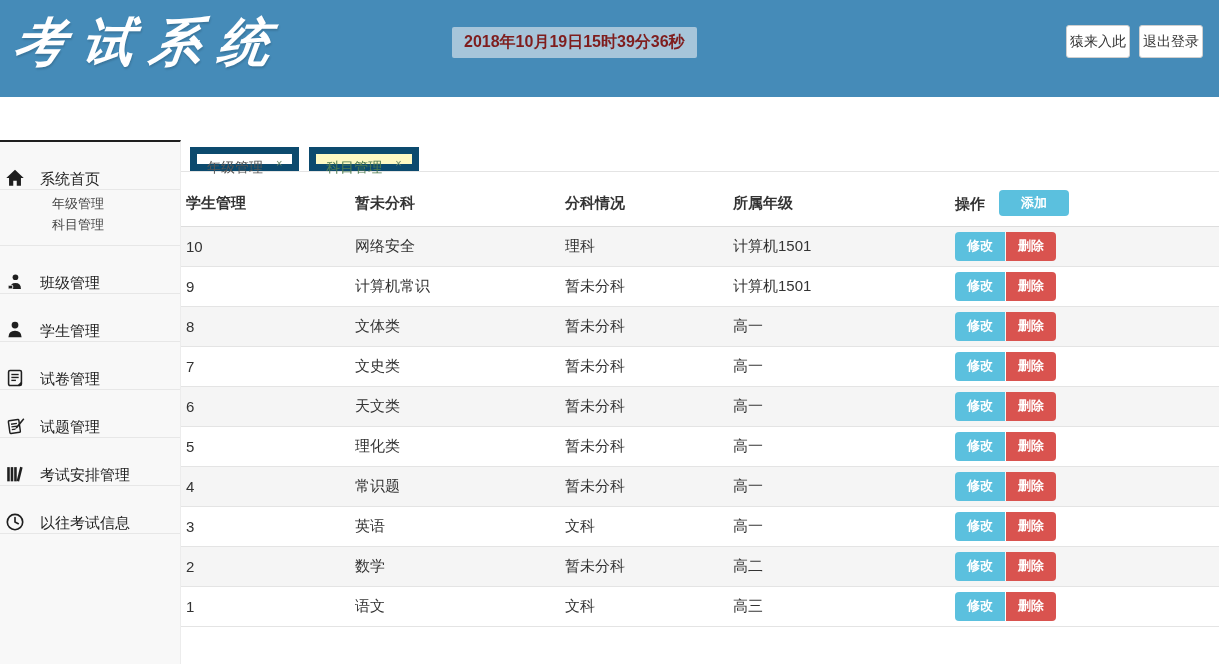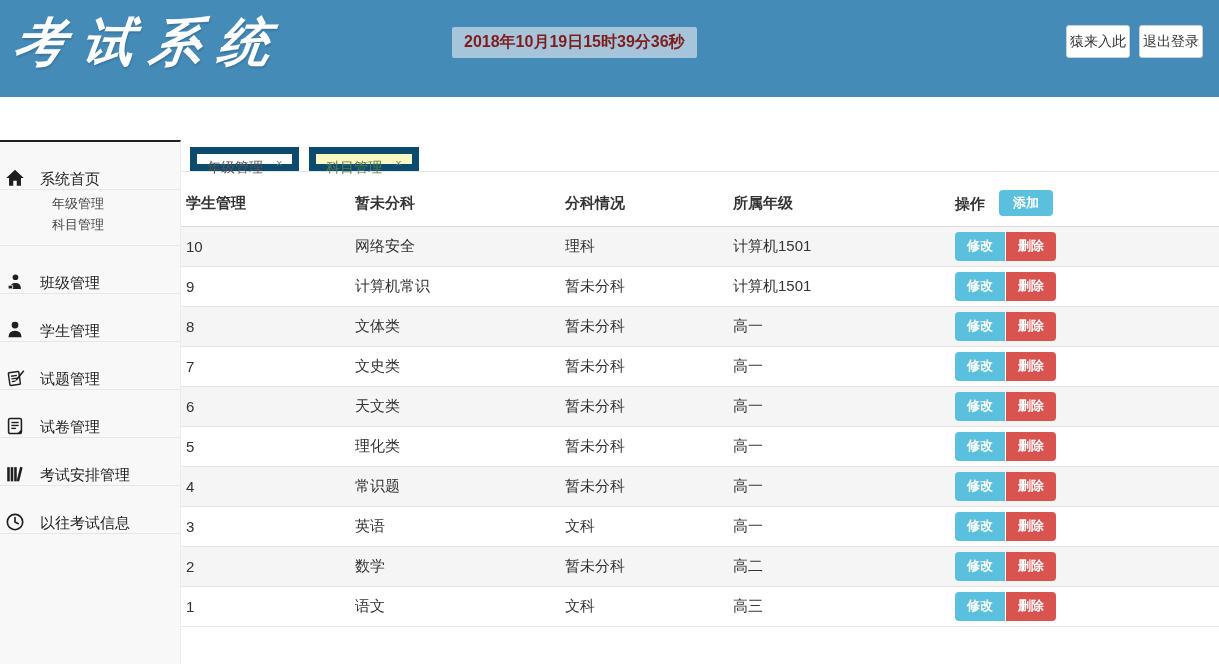--- a/index.html
+++ b/index.html
@@ -46,21 +46,21 @@
   table { width:100%; border-collapse:collapse; font-size:15px; color:#333;
           table-layout:fixed; margin-top:5px; }
   th { text-align:left; font-weight:bold; padding:13px 0 10px; border-bottom:1px solid #ddd; }
   th:first-child, td:first-child { padding-left:5px; }
   tbody tr { border-bottom:1px solid #e4e4e4; }
   tbody tr:nth-child(odd) { background:#f5f5f5; }
   td { height:40px; padding:0; vertical-align:middle; }
 
   .add-btn { background:#5bc0de; border:none; border-radius:4px; color:#fff;
              font-family:inherit; font-size:13px; font-weight:bold;
-             padding:4px 14px; margin-left:14px; cursor:pointer; vertical-align:2px; }
+             padding:4px 22px; margin-left:14px; cursor:pointer; vertical-align:2px; }
   .btn-group { display:inline-flex; }
   .rbtn { border:none; color:#fff; font-family:inherit; font-size:13px; font-weight:bold;
           padding:7px 12px; cursor:pointer; line-height:1.1; }
   .btn-edit { background:#5bc0de; border-radius:4px 0 0 4px; }
   .btn-delete { background:#d9534f; border-radius:0 4px 4px 0; margin-left:1px; }
 
   .icon-defs { position:absolute; width:0; height:0; overflow:hidden; }
 </style>
 </head>
 <body>
@@ -147,30 +147,30 @@
 
   <div class="side-item">
     <svg class="side-icon" viewBox="0 0 24 24">
           <use href="#person-icon"></use>
         </svg>
     <span class="side-label">学生管理</span>
   </div>
 
   <div class="side-item">
     <svg class="side-icon" viewBox="0 0 24 24">
+          <use href="#document-icon"></use>
+        </svg>
+    <span class="side-label">试卷管理</span>
+  </div>
+
+  <div class="side-item">
+    <svg class="side-icon" viewBox="0 0 24 24">
           <use href="#pen-paper-icon"></use>
         </svg>
     <span class="side-label">试题管理</span>
-  </div>
-
-  <div class="side-item">
-    <svg class="side-icon" viewBox="0 0 24 24">
-          <use href="#document-icon"></use>
-        </svg>
-    <span class="side-label">试卷管理</span>
   </div>
 
   <div class="side-item">
     <svg class="side-icon" viewBox="0 0 24 24">
           <use href="#books-icon"></use>
         </svg>
     <span class="side-label">考试安排管理</span>
   </div>
 
   <div class="side-item">

